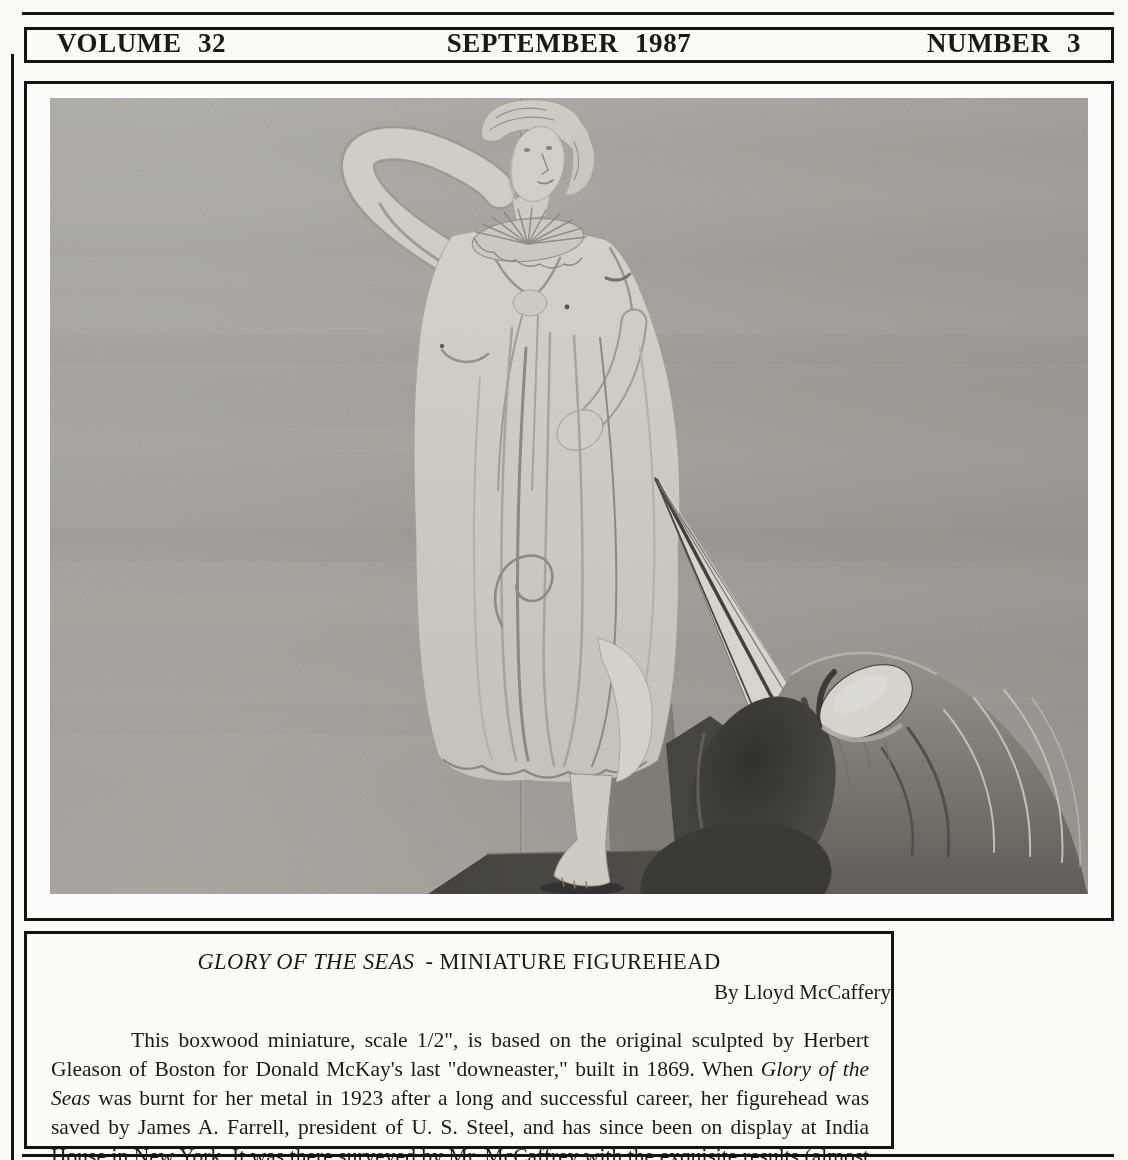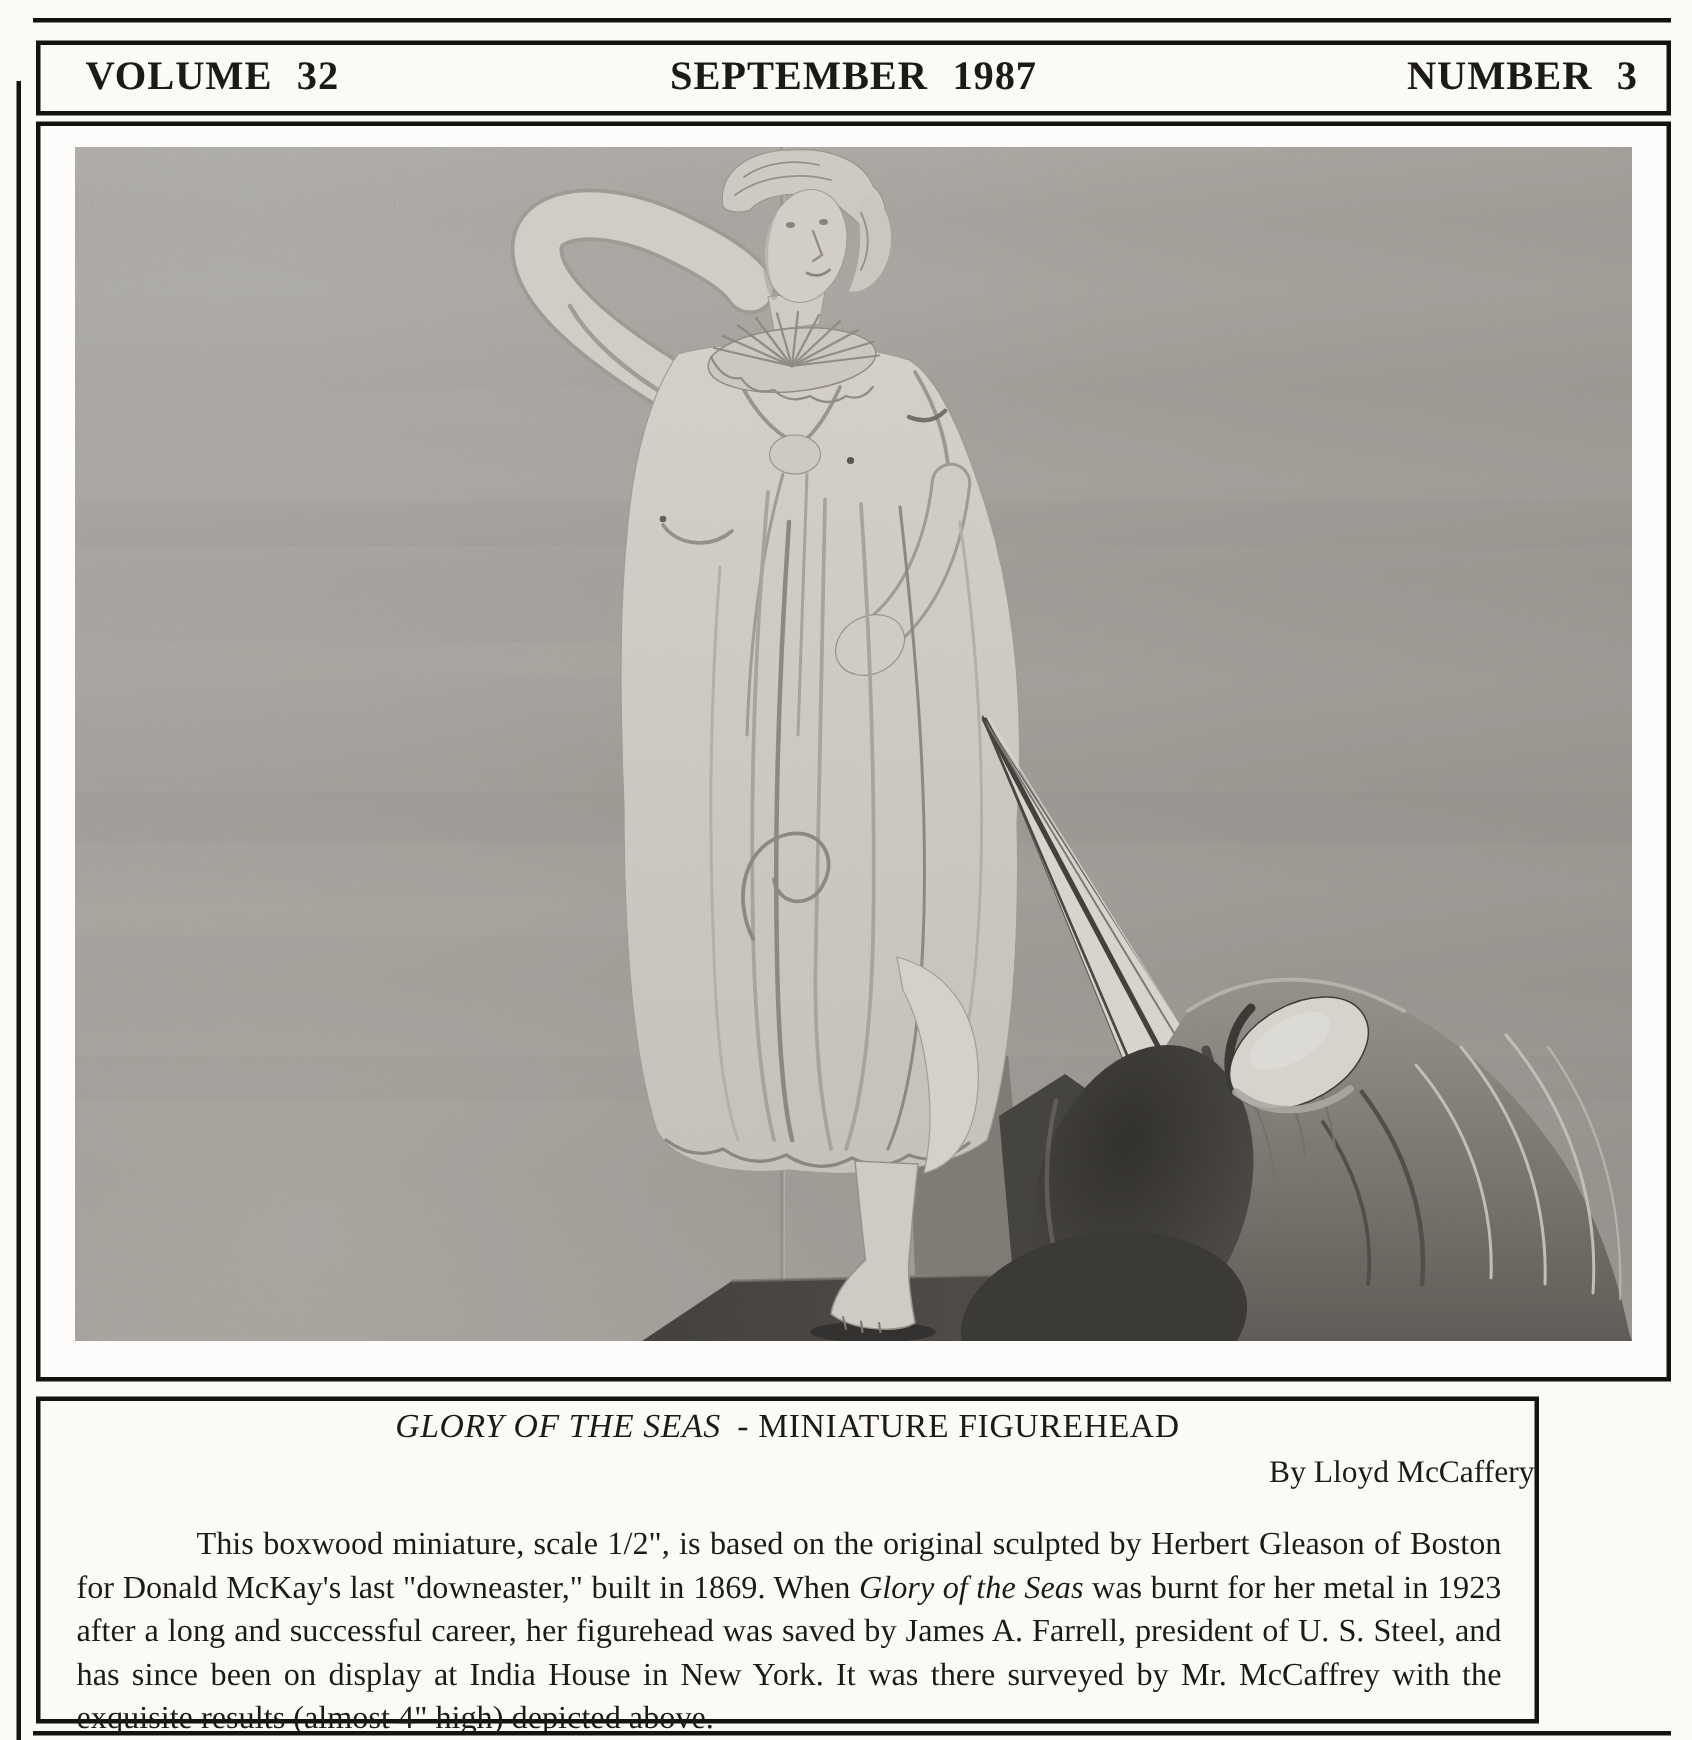--- a/index.html
+++ b/index.html
@@ -2,32 +2,32 @@
 <html><head>
 <meta charset="utf-8">
 <style>
   html,body{margin:0;padding:0;background:#ffffff;}
   body{width:1128px;height:1160px;overflow:hidden;position:relative;
        font-family:"Liberation Serif", serif;color:#1c1a16;background:#fbfaf7;}
   .rule{position:absolute;background:#14130f;}
   .top-rule{left:22px;top:12px;width:1092px;height:3px;}
   .left-rule{left:11px;top:54px;width:3px;height:1106px;}
   .bottom-rule{left:22px;top:1154px;width:1092px;height:3px;}
-  .header-box{position:absolute;left:24px;top:27px;width:1090px;height:50px;
+  .header-box{position:absolute;left:24px;top:27px;width:1090px;height:36px;
       border:3px solid #14130f;box-sizing:border-box;background:#fbfaf7;text-align:right;}
   .hdr{position:absolute;top:50%;transform:translateY(-54%);
       font-weight:700;font-size:27px;letter-spacing:.6px;word-spacing:9px;white-space:nowrap;}
   .hdr.left{left:30px;}
   .hdr.center{left:50%;transform:translate(-50%,-54%);}
-  .hdr.right{right:19px;}
+  .hdr.right{right:30px;}
   .photo-box{position:absolute;left:24px;top:81px;width:1090px;height:840px;margin:0;
       border:3px solid #14130f;box-sizing:border-box;background:#fdfcfa;}
   .photo-box svg{position:absolute;left:23px;top:14px;display:block;}
-  .caption-box{position:absolute;left:24px;top:931px;width:1002px;height:218px;
-      border:3px solid #14130f;box-sizing:border-box;background:#fbfaf7;padding-top:4px;}
+  .caption-box{position:absolute;left:24px;top:931px;width:870px;height:218px;
+      border:3px solid #14130f;box-sizing:border-box;background:#fbfaf7;padding-top:15px;}
   .cap-title{margin:0;text-align:center;font-size:22.5px;font-weight:400;letter-spacing:.4px;}
   .cap-title i{padding-right:5px;}
   .cap-byline{text-align:right;font-size:21px;margin-top:5px;}
   .cap-body{margin:21px 22px 0 24px;font-size:21.5px;line-height:29px;
       text-align:justify;text-indent:80px;}
 </style>
 </head>
 <body>
 
 <div class="page">

